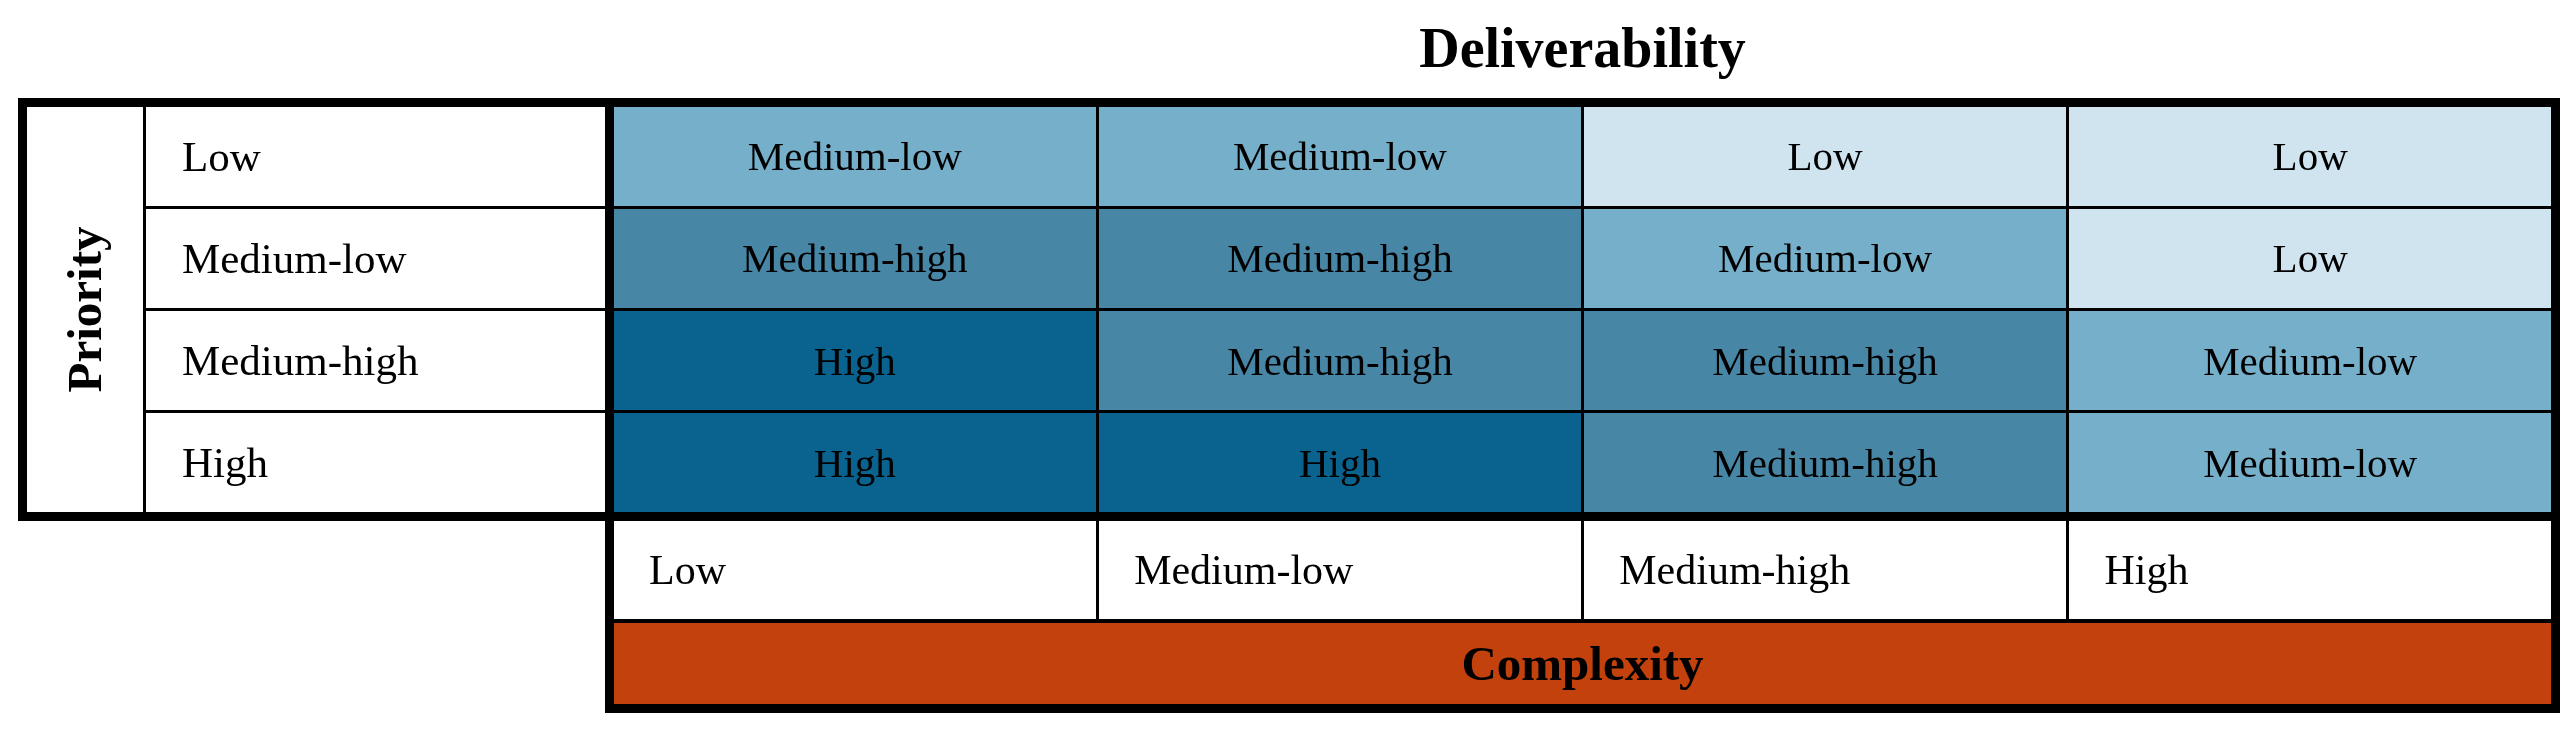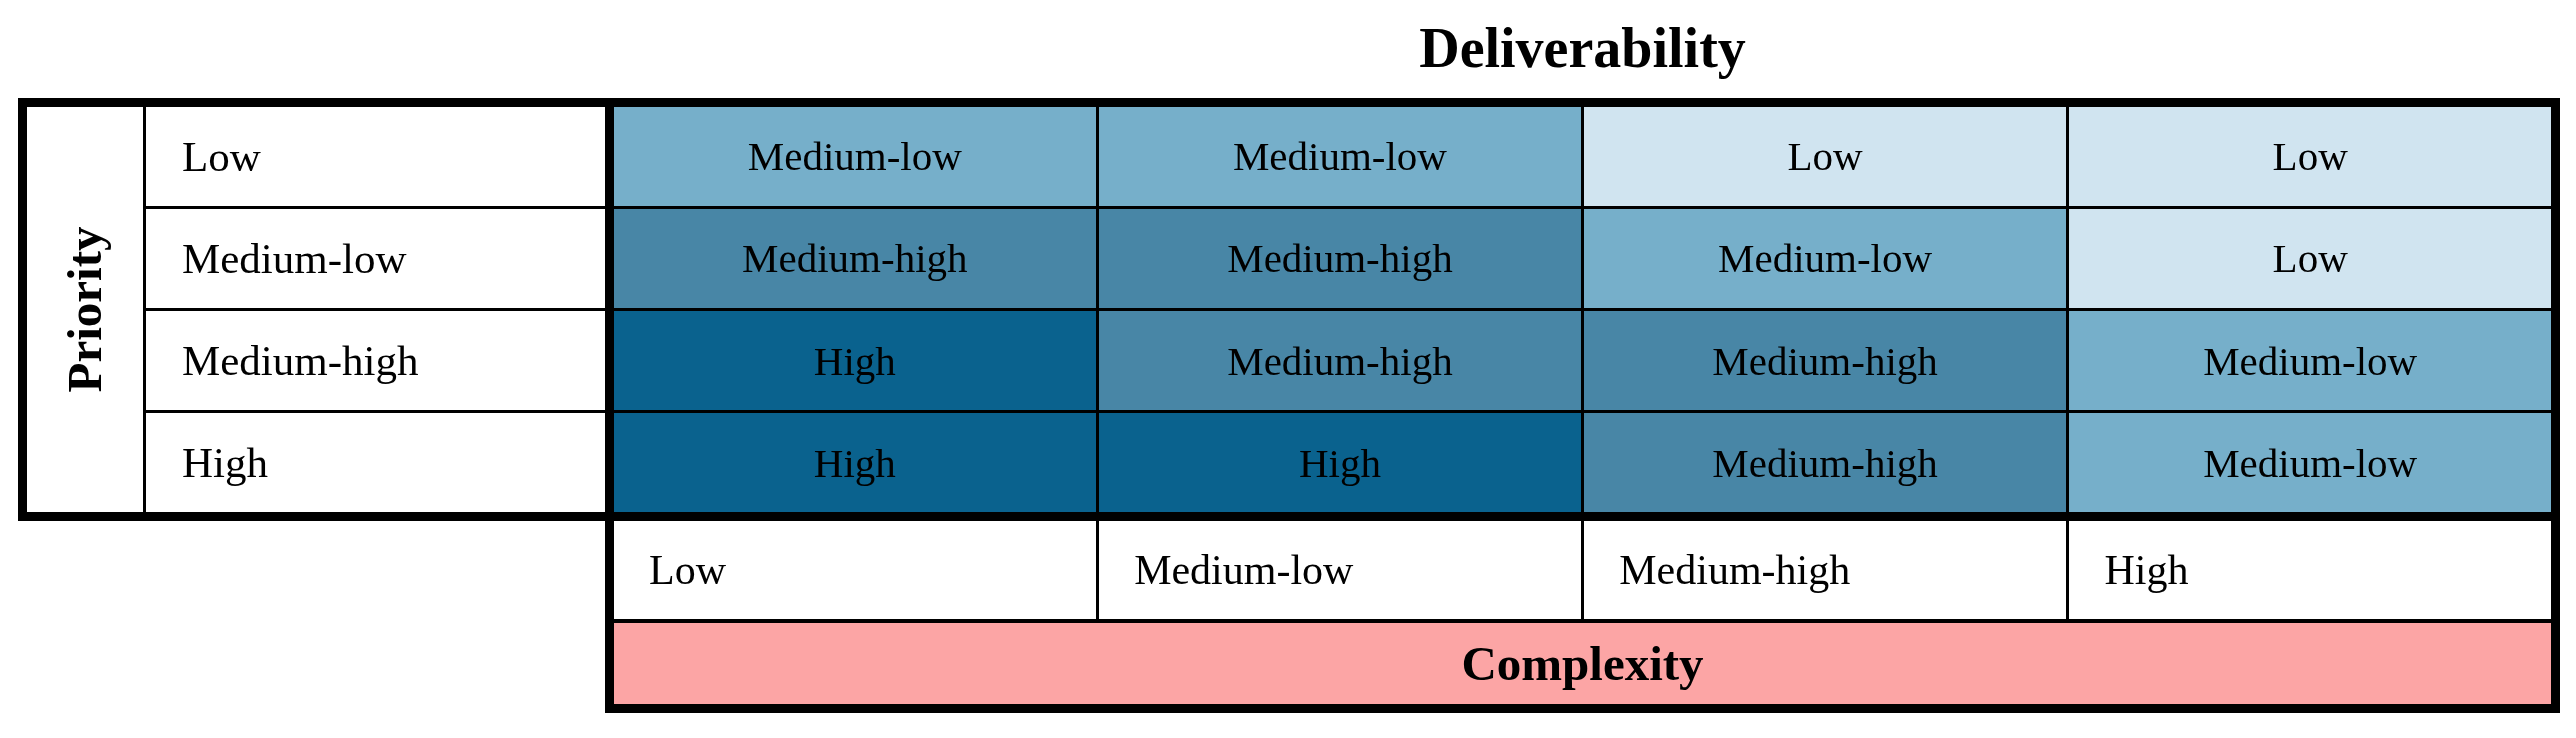--- a/index.html
+++ b/index.html
@@ -101,21 +101,21 @@
   }
   .col-label {
     flex: 1;
     background: #fff;
     display: flex; align-items: center;
     padding-left: 35px;
     font-size: 42px;
   }
   .bottom-title {
     flex: 1;
-    background: #fca5a5;
+    background: #c2410c;
     display: flex; align-items: center; justify-content: center;
     font-weight: bold;
     font-size: 49px;
   }
 </style>
 </head>
 <body>
 
 <div class="canvas">
 

